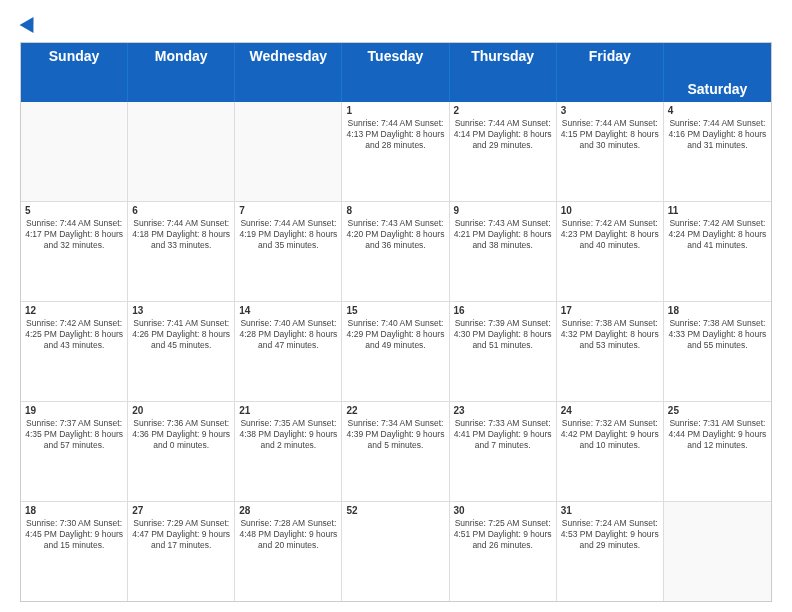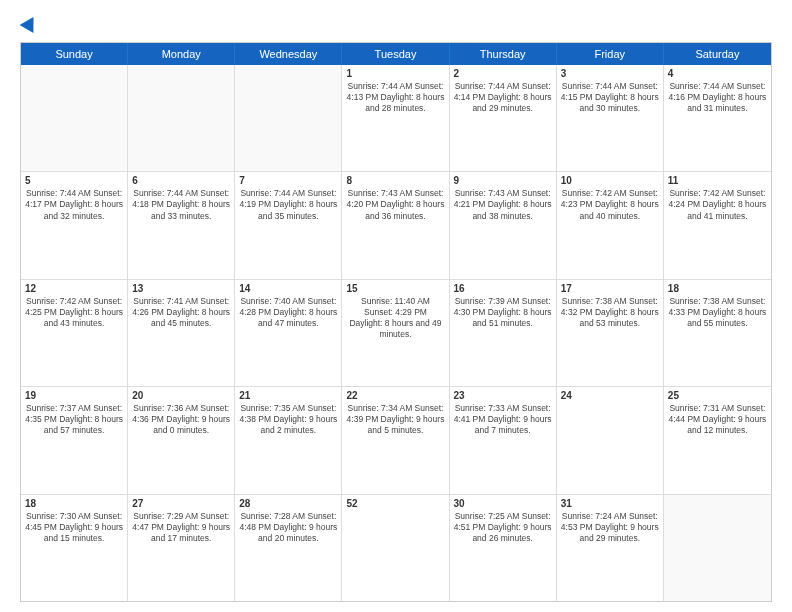--- a/index.html
+++ b/index.html
@@ -71,27 +71,27 @@
       display: flex;
       flex-direction: column;
     }
     .cal-header {
       display: grid;
       grid-template-columns: repeat(7, 1fr);
       background: #1565c0;
     }
     .cal-header-cell {
       color: #fff;
-      font-size: 11px;
-      font-weight: normal;
+      font-size: 14px;
+      font-weight: bold;
       text-align: center;
       padding: 5px 2px;
       border-right: 1px solid #1976d2;
     }
-    .cal-header-cell:last-child { border-right: none; }
+    .cal-header-cell:last-child { border-right: none; margin-top: 33px; }
     .cal-body {
       flex: 1;
       display: flex;
       flex-direction: column;
     }
     .cal-row {
       display: grid;
       grid-template-columns: repeat(7, 1fr);
       flex: 1;
       border-top: 1px solid #ddd;
@@ -236,21 +236,21 @@
 Daylight: 8 hours and 45 minutes.</div>
           </div>
           <div class="cal-cell">
             <div class="day-num">14</div>
             <div class="cell-text">Sunrise: 7:40 AM
 Sunset: 4:28 PM
 Daylight: 8 hours and 47 minutes.</div>
           </div>
           <div class="cal-cell">
             <div class="day-num">15</div>
-            <div class="cell-text">Sunrise: 11:40 AM
+            <div class="cell-text">Sunrise: 7:40 AM
 Sunset: 4:29 PM
 Daylight: 8 hours and 49 minutes.</div>
           </div>
           <div class="cal-cell">
             <div class="day-num">16</div>
             <div class="cell-text">Sunrise: 7:39 AM
 Sunset: 4:30 PM
 Daylight: 8 hours and 51 minutes.</div>
           </div>
           <div class="cal-cell">
@@ -292,20 +292,23 @@
 Daylight: 9 hours and 5 minutes.</div>
           </div>
           <div class="cal-cell">
             <div class="day-num">23</div>
             <div class="cell-text">Sunrise: 7:33 AM
 Sunset: 4:41 PM
 Daylight: 9 hours and 7 minutes.</div>
           </div>
           <div class="cal-cell">
             <div class="day-num">24</div>
+            <div class="cell-text">Sunrise: 7:32 AM
+Sunset: 4:42 PM
+Daylight: 9 hours and 10 minutes.</div>
           </div>
           <div class="cal-cell">
             <div class="day-num">25</div>
             <div class="cell-text">Sunrise: 7:31 AM
 Sunset: 4:44 PM
 Daylight: 9 hours and 12 minutes.</div>
           </div>
         </div>
         <div class="cal-row">
           <div class="cal-cell">

